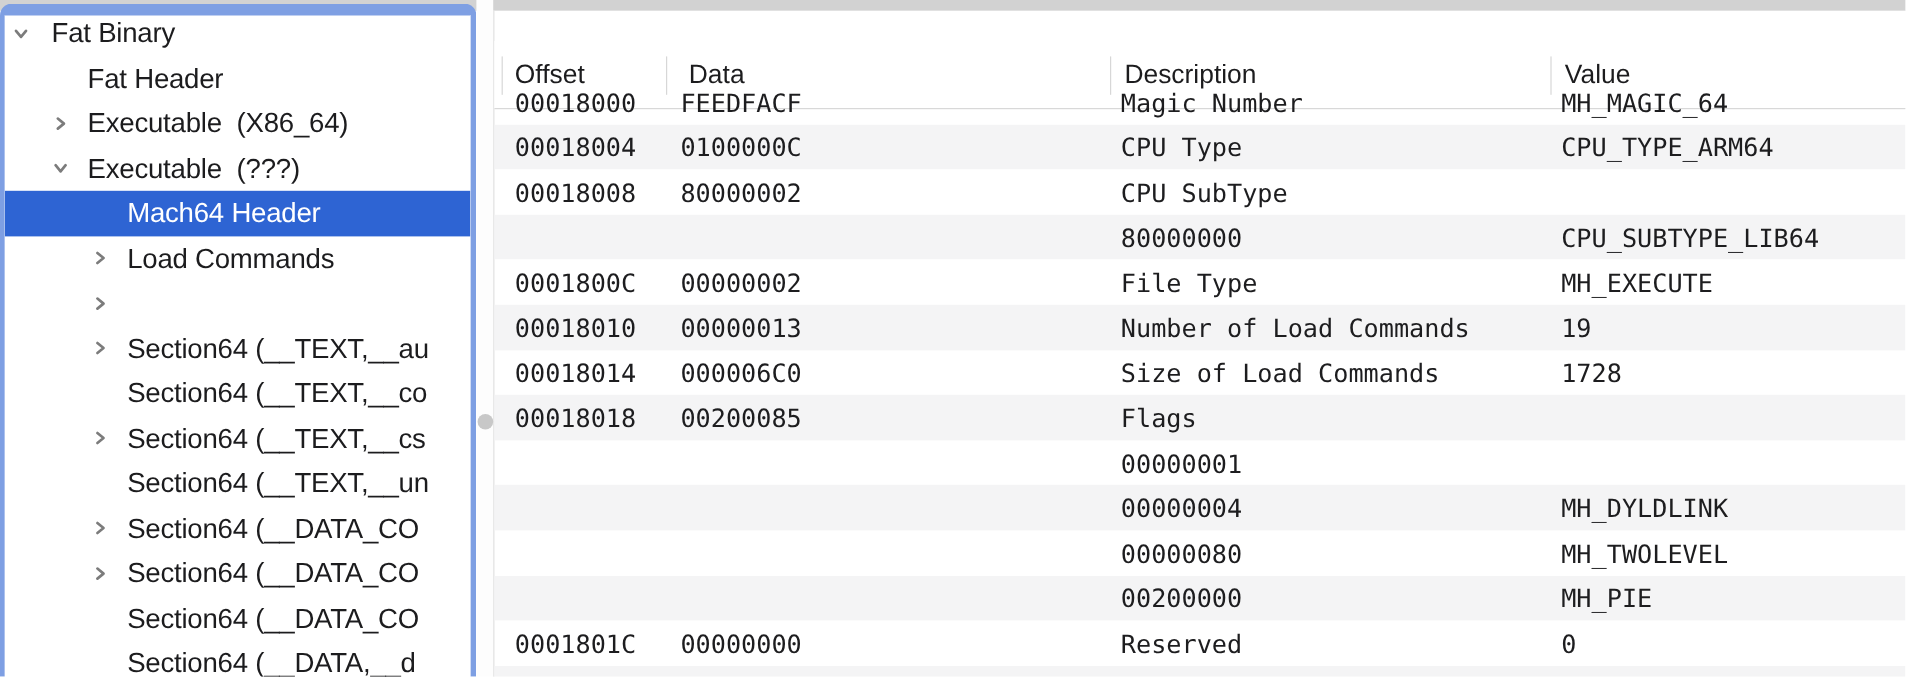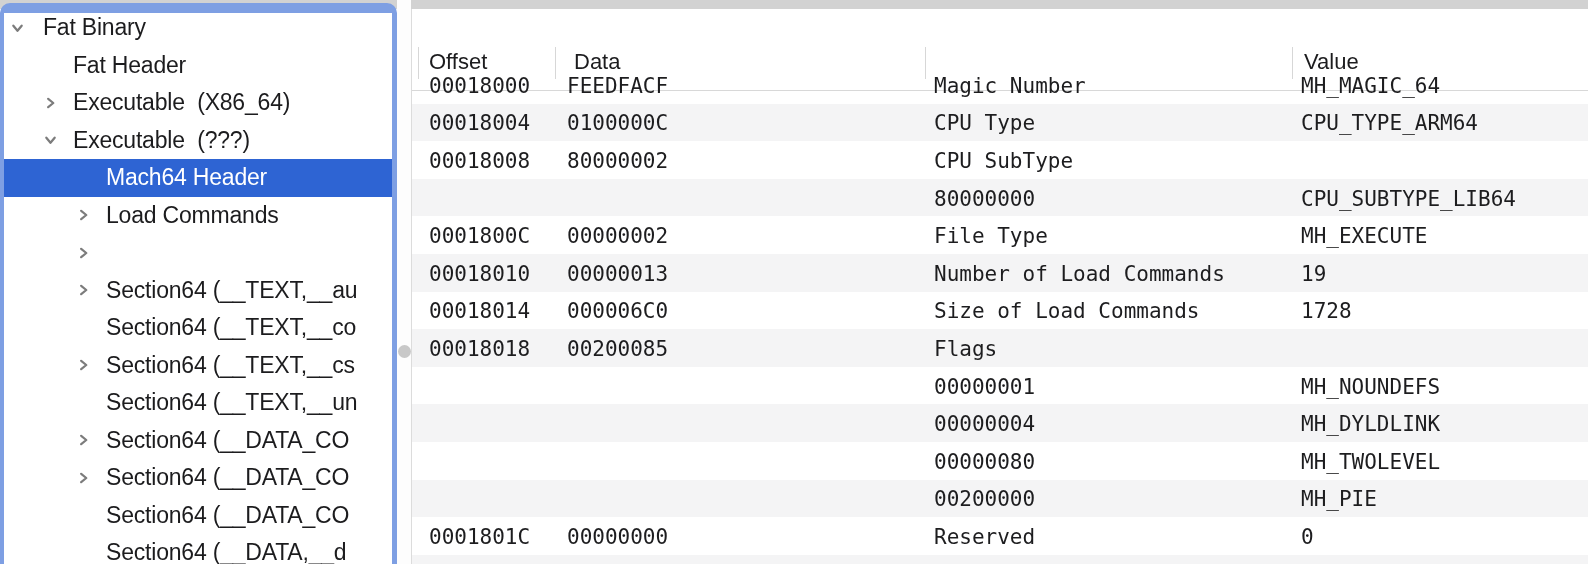--- a/index.html
+++ b/index.html
@@ -178,20 +178,21 @@
   <div class="handle"></div>
 </div>
 
 <div class="table">
   <div class="t-header">
     <div class="t-sep" style="left:6px"></div>
     <div class="t-hcell" style="left:17px">Offset</div>
     <div class="t-sep" style="left:143px"></div>
     <div class="t-hcell" style="left:162px">Data</div>
     <div class="t-sep" style="left:513px"></div>
+    <div class="t-hcell" style="left:525px">Description</div>
     <div class="t-sep" style="left:880px"></div>
     <div class="t-hcell" style="left:892px">Value</div>
   </div>
   <div class="t-rows" id="table-rows">
       <div class="t-row" style="top: 0px;">
         <span class="t-cell c-offset">00018000</span>
         <span class="t-cell c-data">FEEDFACF</span>
         <span class="t-cell c-description">Magic Number</span>
         <span class="t-cell c-value">MH_MAGIC_64</span>
       </div>
@@ -234,21 +235,20 @@
       <div class="t-row alt" style="top: 263.2px;">
         <span class="t-cell c-offset">00018018</span>
         <span class="t-cell c-data">00200085</span>
         <span class="t-cell c-description">Flags</span>
         <span class="t-cell c-value"></span>
       </div>
       <div class="t-row" style="top: 300.8px;">
         <span class="t-cell c-offset"></span>
         <span class="t-cell c-data"></span>
         <span class="t-cell c-description">00000001</span>
-        <span class="t-cell c-value">MH_NOUNDEFS</span>
       </div>
       <div class="t-row alt" style="top: 338.4px;">
         <span class="t-cell c-offset"></span>
         <span class="t-cell c-data"></span>
         <span class="t-cell c-description">00000004</span>
         <span class="t-cell c-value">MH_DYLDLINK</span>
       </div>
       <div class="t-row" style="top: 376px;">
         <span class="t-cell c-offset"></span>
         <span class="t-cell c-data"></span>

